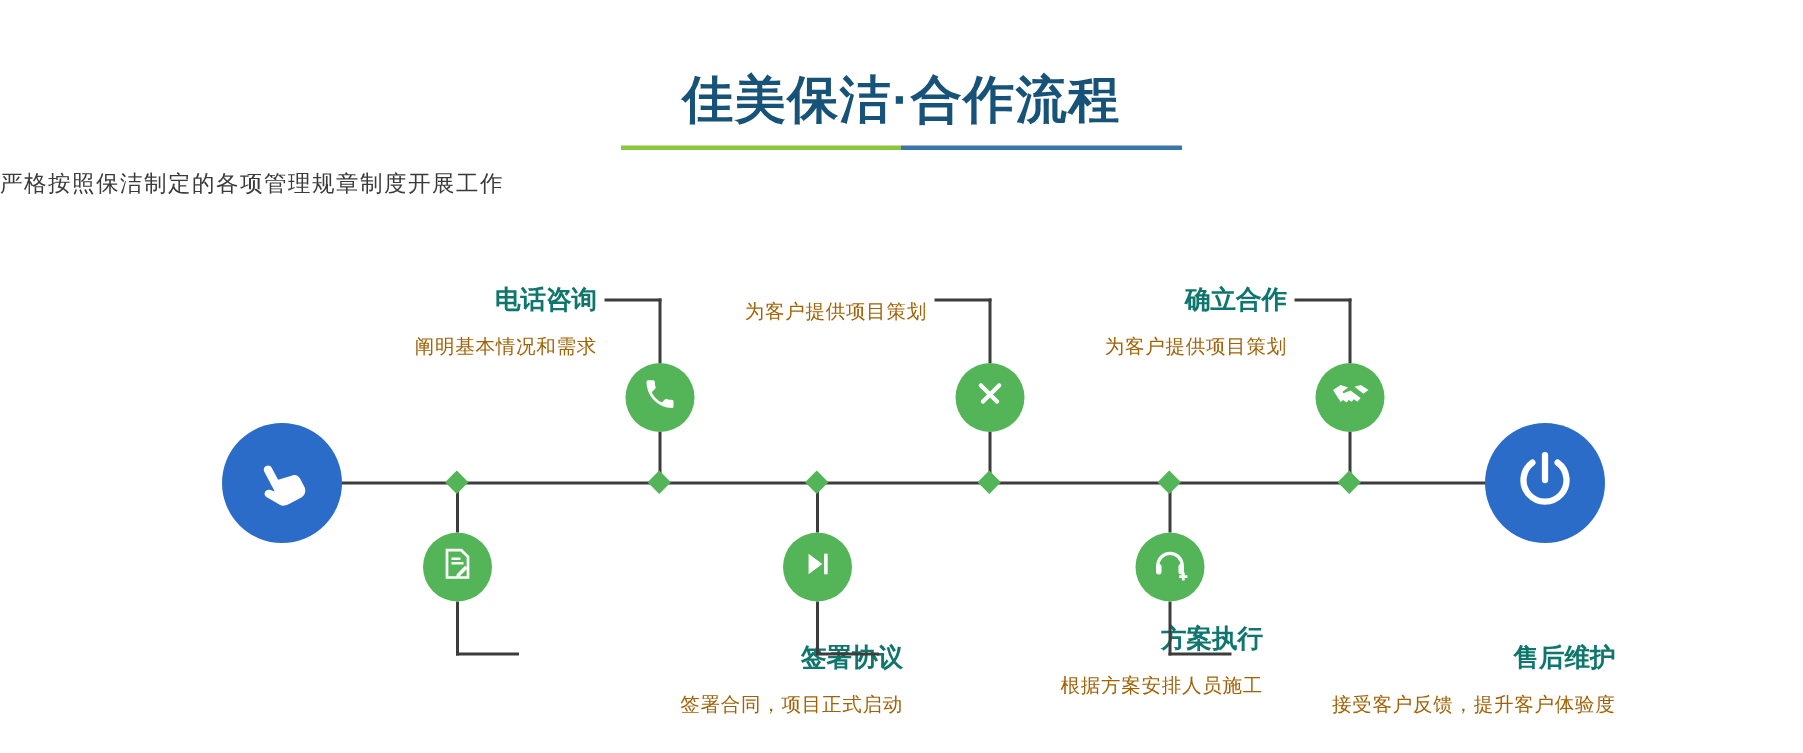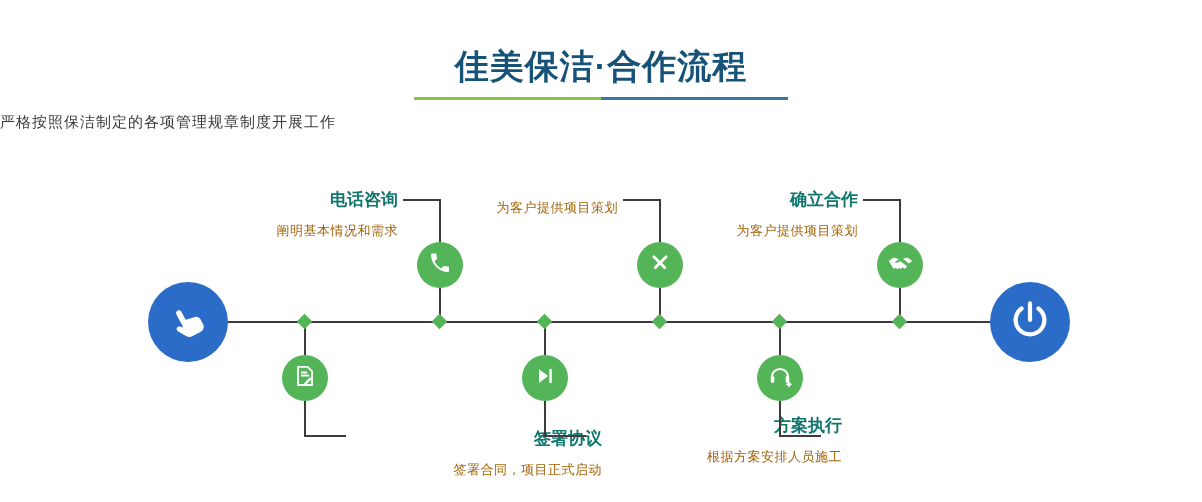--- a/index.html
+++ b/index.html
@@ -157,14 +157,18 @@
     <span>
       <svg viewBox="0 0 24 24" width="26" height="26" aria-hidden="true">
         <path d="M4.5 13a7.5 7.5 0 0 1 15 0" fill="none" stroke="#ffffff" stroke-width="2"></path>
         <rect x="3.4" y="12" width="3.4" height="6.4" rx="1.7" fill="#ffffff"></rect>
         <rect x="17.2" y="12" width="3.4" height="6.4" rx="1.7" fill="#ffffff"></rect>
         <path d="M20.2 17.2v5M17.7 19.7h5" stroke="#ffffff" stroke-width="1.7"></path>
       </svg>
     </span>
   </div>
   <div class="elbow-bottom" style="left:779px;top:401px;width:42px;height:36px"></div>
+  <div class="label label-bottom" style="left:827px;top:427px">
+    <div class="step-title">售后维护</div>
+    <div class="step-desc">接受客户反馈，提升客户体验度</div>
+  </div>
 
 </div>
 
 </body></html>

